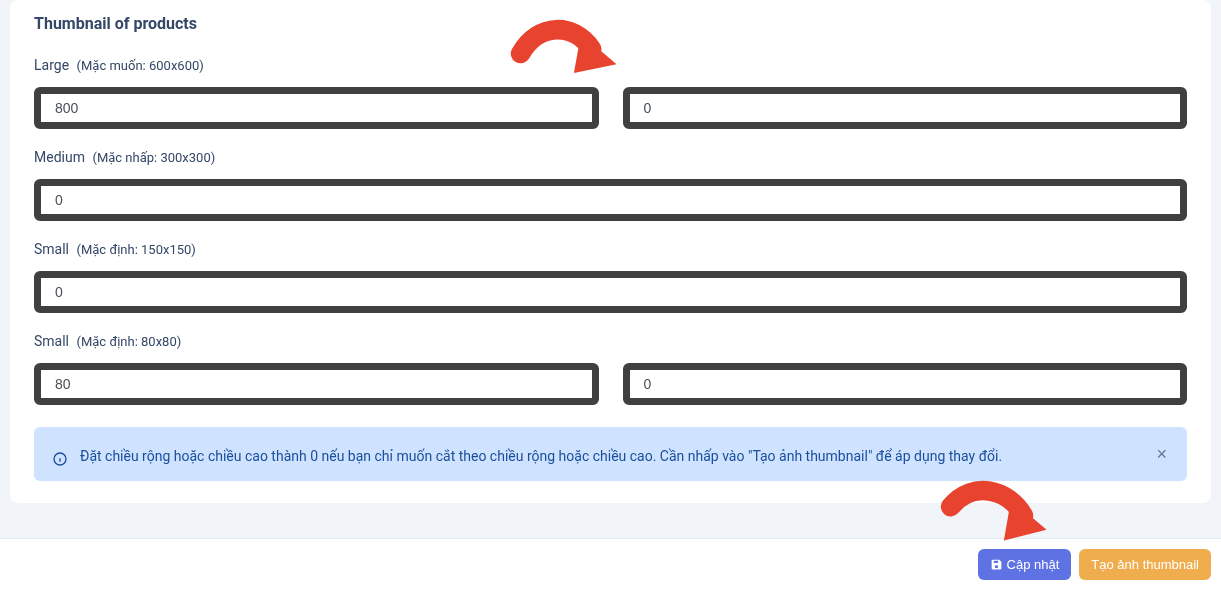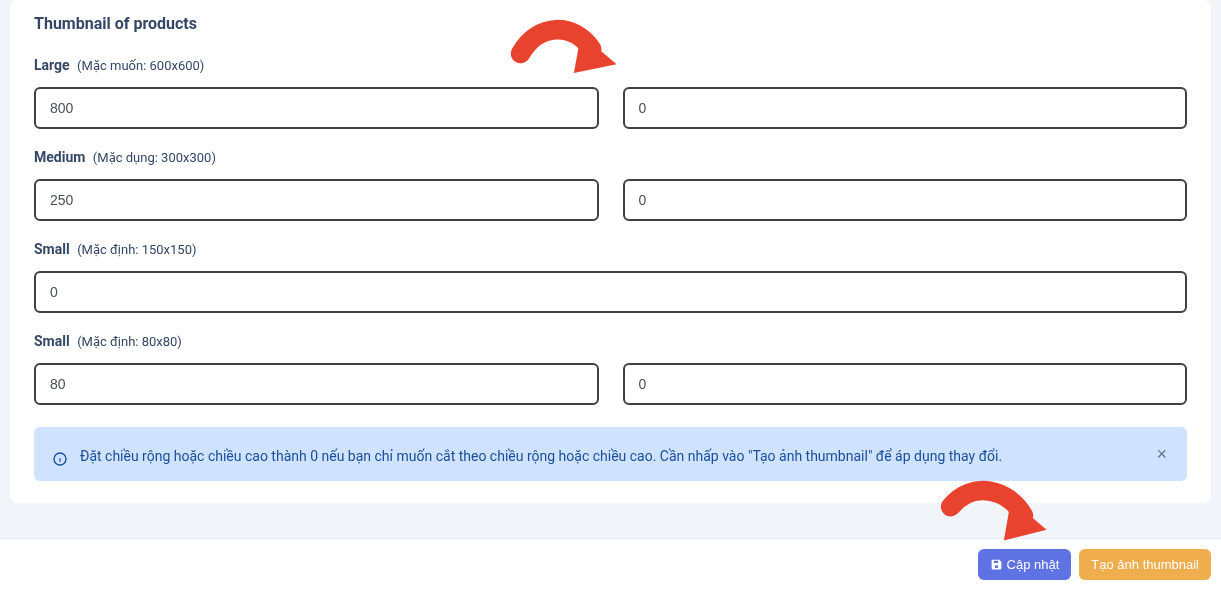--- a/index.html
+++ b/index.html
@@ -24,30 +24,30 @@
     color: #344767;
     padding-top: 14px;
     padding-bottom: 4px;
   }
   .group-label {
     font-size: 14px;
     color: #344767;
     margin-top: 20px;
     margin-bottom: 14px;
   }
-  .group-label .strong { font-weight: 700; margin-right: 4px;}
+  .group-label .strong { font-weight: 400; margin-right: 4px;}
   .group-label .hint { font-weight: 400; font-size: 13px; color: #344767; }
   .row {
     display: flex;
     gap: 24px;
   }
   .input {
     flex: 1;
     height: 42px;
-    border: 2px solid #404040;
+    border: 7px solid #404040;
     border-radius: 6px;
     padding: 0 14px;
     font-size: 14px;
     color: #495057;
     background: #fff;
     outline: none;
   }
   .alert {
     margin-top: 22px;
     background: #cfe2ff;
@@ -115,24 +115,23 @@
     <span class="strong">Large</span>
     <span class="hint">(Mặc muốn: 600x600)</span>
   </div>
   <div class="row">
     <input class="input" value="800" style="">
     <input class="input" value="0" style="">
   </div>
 
   <div class="group-label">
     <span class="strong">Medium</span>
-    <span class="hint">(Mặc dụng: 300x300)</span>
+    <span class="hint">(Mặc nhấp: 300x300)</span>
   </div>
   <div class="row">
-    <input class="input" value="250" style="">
     <input class="input" value="0" style="">
   </div>
 
   <div class="group-label">
     <span class="strong">Small</span>
     <span class="hint">(Mặc định: 150x150)</span>
   </div>
   <div class="row">
     <input class="input" value="0" style="">
   </div>

